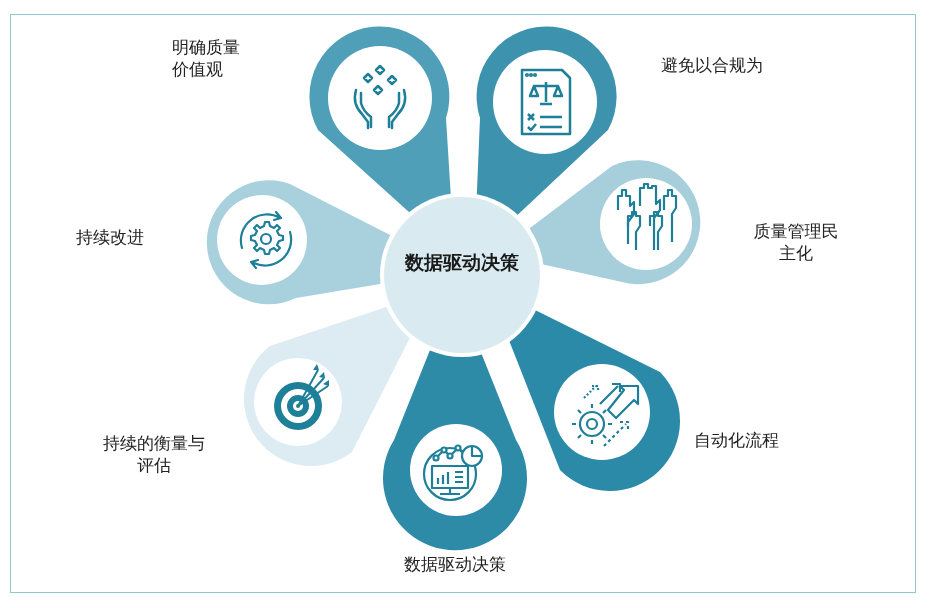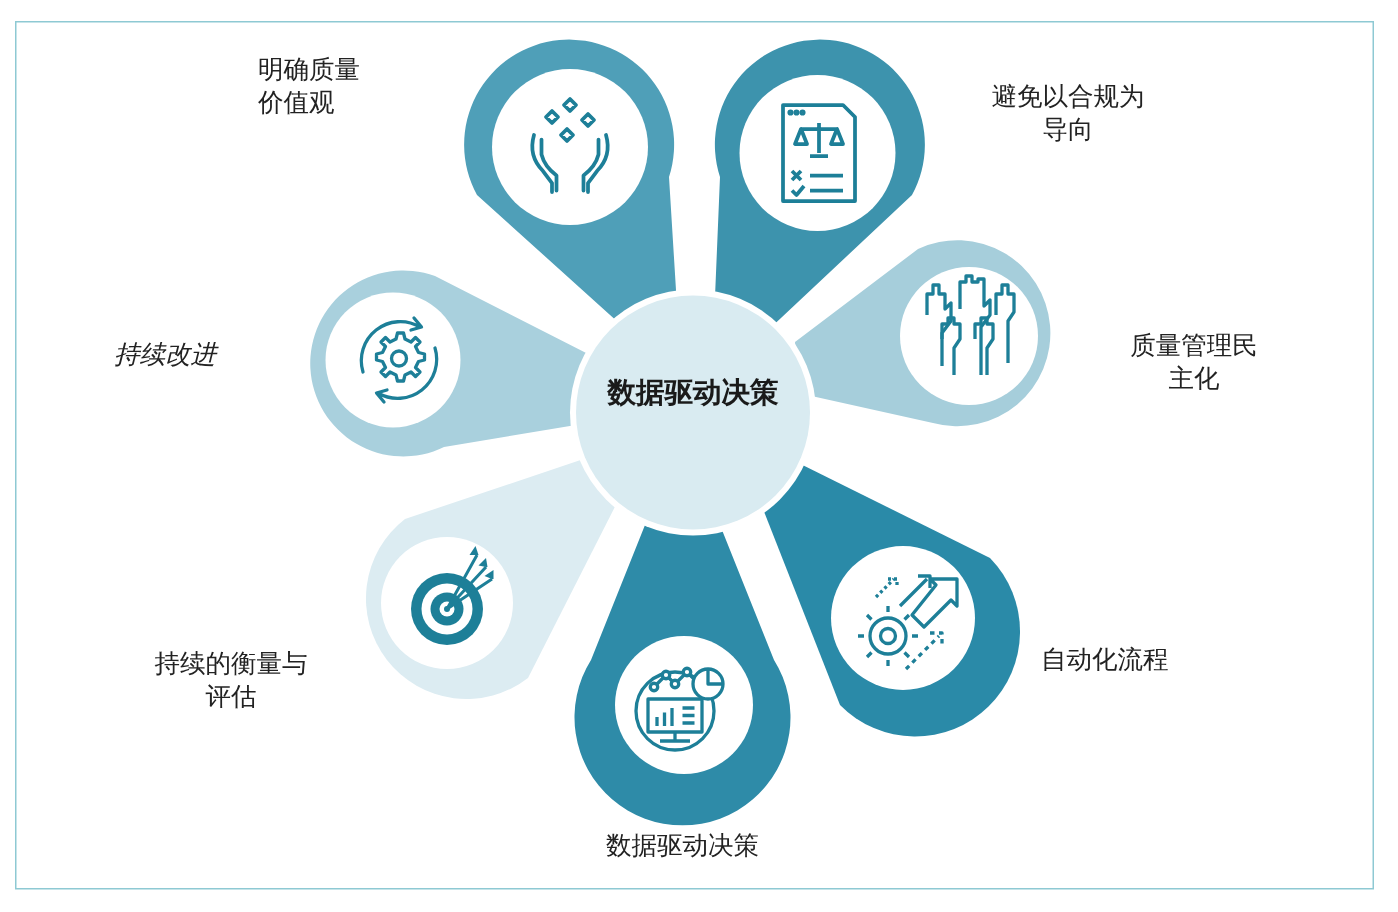--- a/index.html
+++ b/index.html
@@ -130,36 +130,35 @@
   <div>数据驱动决策</div>
 </div>
 
 <div class="label left" style="left:172px; top:36px;">
   <div>明确质量</div>
   <div>价值观</div>
 </div>
 
 <div class="label" style="left:652px; top:54px; width:120px;">
   <div>避免以合规为</div>
-  <div>导向</div>
 </div>
 
 <div class="label" style="left:744px; top:208px; width:104px;margin-top:12px;">
   <div>质量管理民</div>
   <div>主化</div>
 </div>
 
 <div class="label left" style="left:694px; top:429px;text-align:right;">
   <div>自动化流程</div>
 </div>
 
 <div class="label" style="left:390px; top:553px; width:130px;">
   <div>数据驱动决策</div>
 </div>
 
 <div class="label" style="left:94px; top:432px; width:120px;">
   <div>持续的衡量与</div>
   <div>评估</div>
 </div>
 
-<div class="label left" style="left:76px; top:226px;font-style:italic;">
+<div class="label left" style="left:76px; top:226px;">
   <div>持续改进</div>
 </div>
 
 </body></html>

